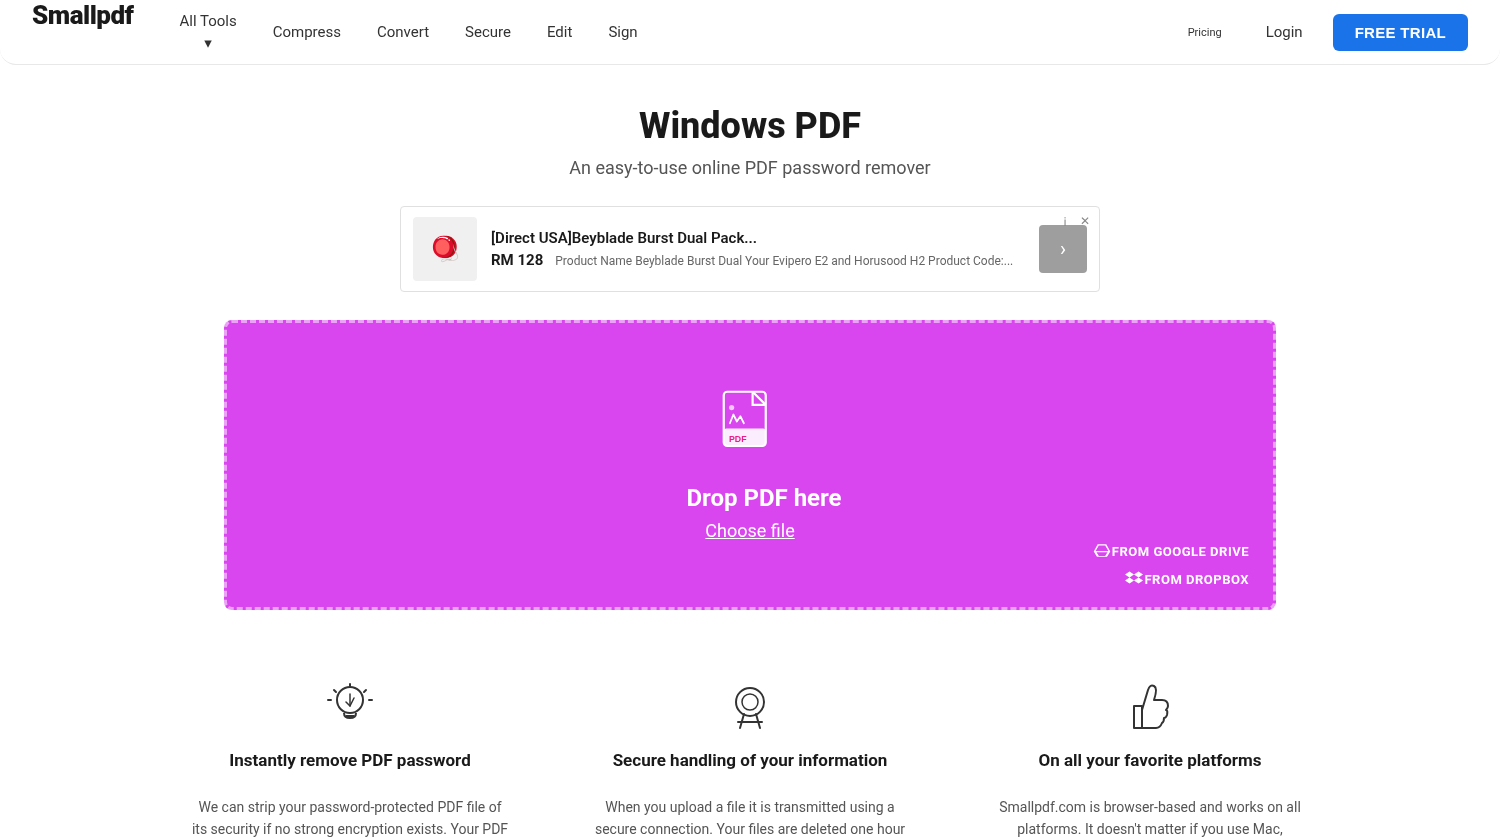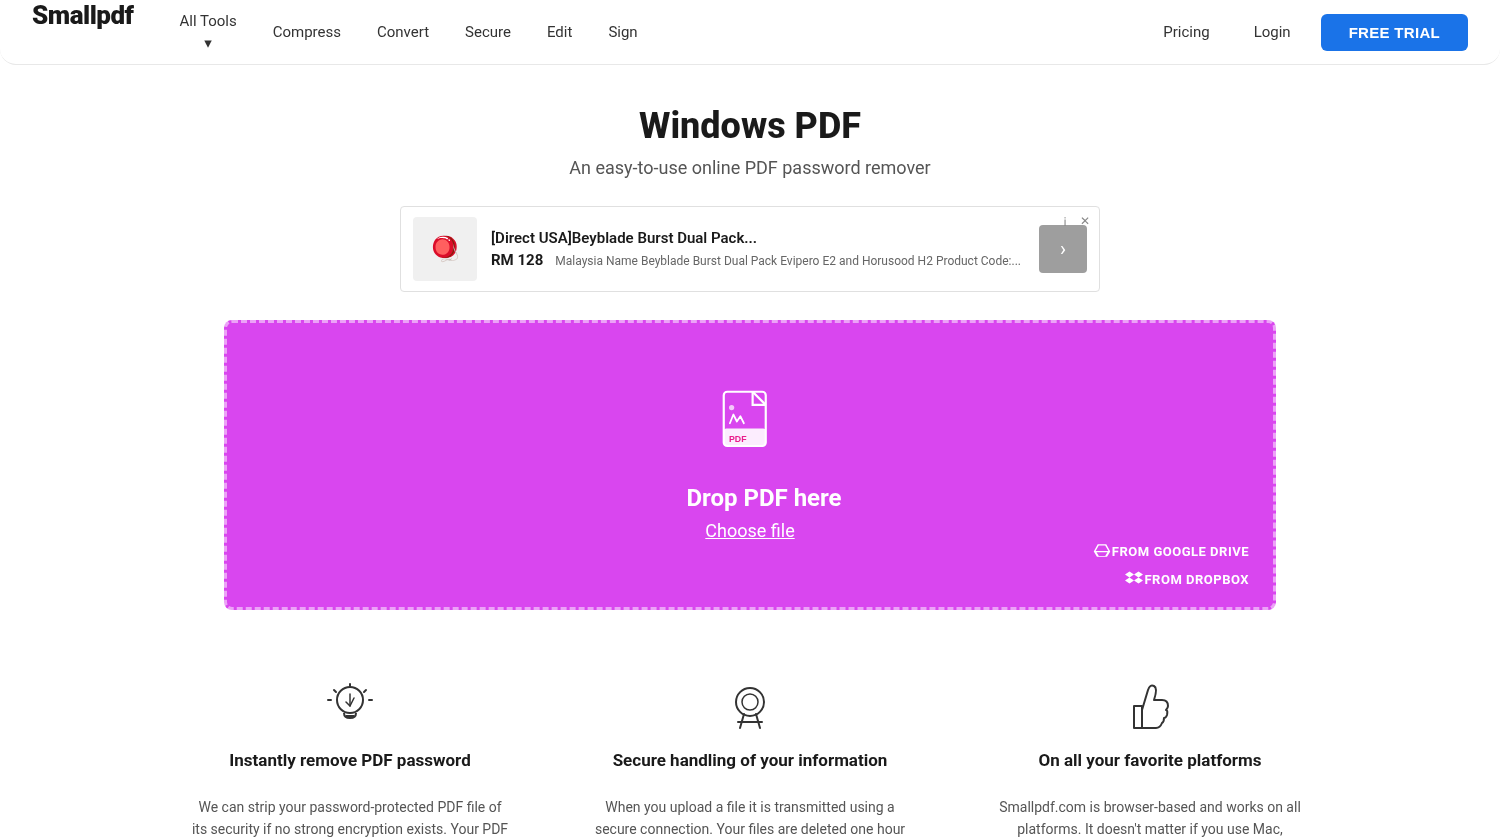--- a/index.html
+++ b/index.html
@@ -40,37 +40,37 @@
       gap: 4px;
       border-radius: 4px;
       flex-direction: column;
     }
     .nav-right {
       display: flex;
       align-items: center;
       gap: 16px;
     }
     .pricing-link {
-      font-size: 15px;
+      font-size: 11px;
       color: #333;
       cursor: pointer;
       padding: 8px 14px;
     }
     .login-btn {
       font-size: 15px;
       color: #333;
       cursor: pointer;
       padding: 8px 14px;
     }
     .free-trial-btn {
       background: #1a73e8;
       color: #fff;
       font-size: 15px;
       font-weight: 700;
-      padding: 10px 28px;
+      padding: 10px 22px;
       border-radius: 6px;
       cursor: pointer;
       border: none;
       letter-spacing: 0.3px;
     }
 
     
     .main {
       padding: 40px 0 0;
       text-align: center;
@@ -279,21 +279,21 @@
   <div class="ad-banner">
     <div class="ad-info-close">
       <span class="ad-info-btn">ℹ</span>
       <span class="ad-close-btn">✕</span>
     </div>
     <div class="ad-img-placeholder">🪀</div>
     <div class="ad-content">
       <div class="ad-title">[Direct USA]Beyblade Burst Dual Pack...</div>
       <div style="display:flex;gap:12px;align-items:baseline">
         <span class="ad-price">RM 128</span>
-        <span class="ad-desc">Malaysia Name Beyblade Burst Dual Pack Evipero E2 and Horusood H2 Product Code:...</span>
+        <span class="ad-desc">Product Name Beyblade Burst Dual Your Evipero E2 and Horusood H2 Product Code:...</span>
       </div>
     </div>
     <div class="ad-arrow">›</div>
   </div>
 
   
   <div class="drop-zone-wrapper">
     <div class="drop-zone">
 
       <div class="pdf-icon">

